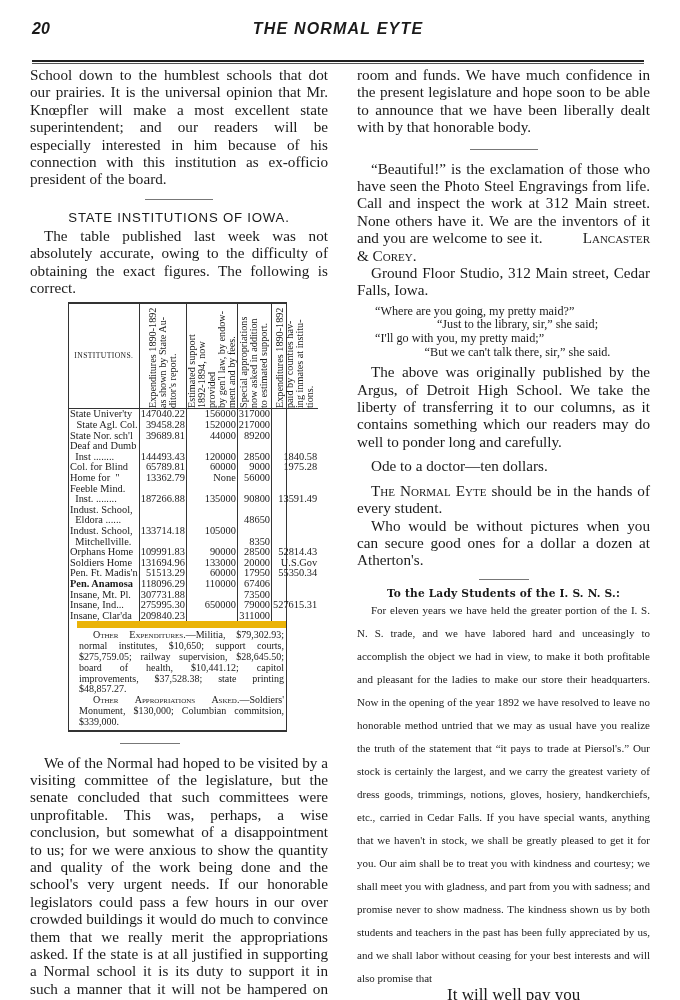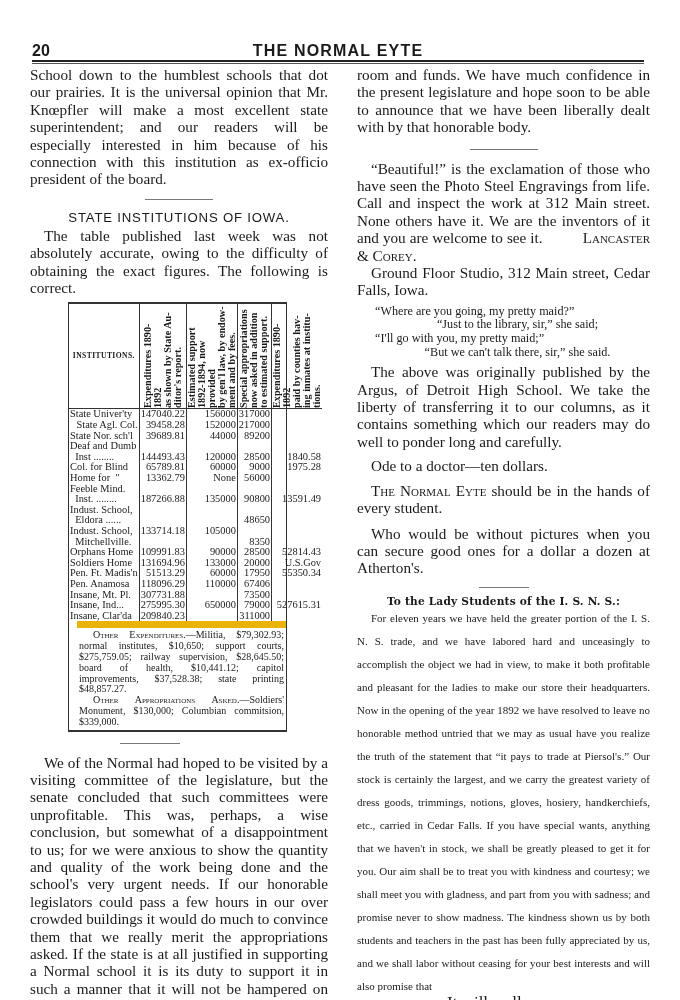--- a/index.html
+++ b/index.html
@@ -1,36 +1,36 @@
 <!DOCTYPE html>
 <html><head>
 <meta charset="utf-8">
 <style>
   html, body { margin: 0; padding: 0; background: #ffffff; }
   body { width: 680px; height: 1000px; position: relative; overflow: hidden; color: #1a1a1a;
          font-family: "Liberation Serif", "DejaVu Serif", serif; }
-  .header { position: absolute; left: 32px; top: 42px; width: 612px; height: 22px; }
+  .header { position: absolute; left: 32px; top: 20px; width: 612px; height: 22px; font-style: italic; }
   .page-num { position: absolute; left: 0; top: 0; font-family: "Liberation Sans", sans-serif; font-weight: bold; font-size: 16px; }
   .masthead { position: absolute; left: 0; width: 612px; top: 0; text-align: center; font-family: "Liberation Sans", sans-serif; font-weight: bold; font-size: 16px; letter-spacing: 1.2px; }
   .rule-thick { position: absolute; left: 32px; top: 60px; width: 612px; height: 2px; background: #222; }
   .rule-thin { position: absolute; left: 32px; top: 63px; width: 612px; height: 1px; background: #555; }
 
   .col { position: absolute; top: 66px; }
   .col-left { left: 30px; width: 298px; }
   .col-right { left: 357px; width: 293px; }
   p { margin: 0; text-align: justify; font-size: 15.2px; line-height: 17.4px; }
   .indent { text-indent: 14px; }
   .sep { width: 68px; height: 1px; background: #777; margin: 11px auto 10px auto; }
   .section-title { font-family: "Liberation Sans", sans-serif; font-weight: normal; font-size: 13.2px; letter-spacing: 0.8px; text-align: center; margin: 0 0 2px 0; }
   .sc { font-variant: small-caps; }
 
   
   .table-wrap { margin: 6px 0 0 38px; width: 217px; border: 1px solid #333; border-top: 2px solid #333; border-bottom: 2px solid #333; font-size: 10.4px; line-height: 10.6px; }
   table { border-collapse: collapse; width: 100%; }
-  th { border-right: 1px solid #333; padding: 0; height: 94px; vertical-align: middle; font-weight: bold; margin-top: 36px; }
+  th { border-right: 1px solid #333; padding: 0; height: 94px; vertical-align: middle; font-weight: normal; margin-top: 36px; }
   th:last-child { border-right: none; }
   th.inst { width: 73px; font-size: 7.6px; letter-spacing: 0.4px; }
   .vert { writing-mode: vertical-rl; transform: rotate(180deg); font-size: 10.2px; line-height: 10px; text-align: left; white-space: pre-line; margin: 0 auto; height: 104px; }
   td { border-right: 1px solid #333; padding: 0 1px; text-align: right; white-space: nowrap; vertical-align: bottom; }
   td:last-child { border-right: none; }
   td.name { text-align: left; }
   tbody tr:first-child td { border-top: 1px solid #333; }
   .tbl-notes { border-top: 7px solid #eab308; padding: 2px 2px 2px 2px; font-size: 10px; line-height: 10.8px; text-align: justify; margin-left: 8px; }
   .tbl-notes p { font-size: 10px; line-height: 10.8px; }
 
@@ -196,21 +196,21 @@
             <td>U.S.Gov</td>
           </tr>
           <tr>
             <td class="name" style="white-space: pre;">Pen. Ft. Madis'n</td>
             <td>51513.29</td>
             <td>60000</td>
             <td>17950</td>
             <td>55350.34</td>
           </tr>
           <tr>
-            <td class="name" style="white-space: pre;">Pen. Anamosa</td>
+            <td class="name" style="white-space: pre; font-weight: bold;">Pen. Anamosa</td>
             <td>118096.29</td>
             <td>110000</td>
             <td>67406</td>
             <td></td>
           </tr>
           <tr>
             <td class="name" style="white-space: pre;">Insane, Mt. Pl.</td>
             <td>307731.88</td>
             <td></td>
             <td>73500</td>
@@ -251,21 +251,21 @@
   <div class="poem">
     <div>“Where are you going, my pretty maid?”</div>
     <div class="in">“Just to the library, sir,” she said;</div>
     <div>“I'll go with you, my pretty maid;”</div>
     <div class="in">“But we can't talk there, sir,” she said.</div>
   </div>
 
   <p class="indent">The above was originally published by the Argus, of Detroit High School. We take the liberty of transferring it to our columns, as it contains something which our readers may do well to ponder long and carefully.</p>
   <p class="indent" style="margin-top:7px;">Ode to a doctor—ten dollars.</p>
   <p class="indent" style="margin-top:7px;"><span class="sc">The Normal Eyte</span><span> should be in the hands of every student.</span></p>
-  <p class="indent" style="margin-top:8px;">Who would be without pictures when you can secure good ones for a dollar a dozen at Atherton's.</p>
+  <p class="indent" style="">Who would be without pictures when you can secure good ones for a dollar a dozen at Atherton's.</p>
   <div class="sep" style="margin:10px auto 7px auto; width:50px;"></div>
 
   <div class="ad">
     <div class="ad-title">To the Lady Students of the I. S. N. S.:</div>
     <p class="indent">For eleven years we have held the greater portion of the I. S. N. S. trade, and we have labored hard and unceasingly to accomplish the object we had in view, to make it both profitable and pleasant for the ladies to make our store their headquarters. Now in the opening of the year 1892 we have resolved to leave no honorable method untried that we may as usual have you realize the truth of the statement that “it pays to trade at Piersol's.” Our stock is certainly the largest, and we carry the greatest variety of dress goods, trimmings, notions, gloves, hosiery, handkerchiefs, etc., carried in Cedar Falls. If you have special wants, anything that we haven't in stock, we shall be greatly pleased to get it for you. Our aim shall be to treat you with kindness and courtesy; we shall meet you with gladness, and part from you with sadness; and promise never to show madness. The kindness shown us by both students and teachers in the past has been fully appreciated by us, and we shall labor without ceasing for your best interests and will also promise that</p>
     <div class="ad-verse">
       <div>It will well pay you</div>
       <div>In the year '92</div>
       <div>To do</div>
       <div>Your trading at</div>

